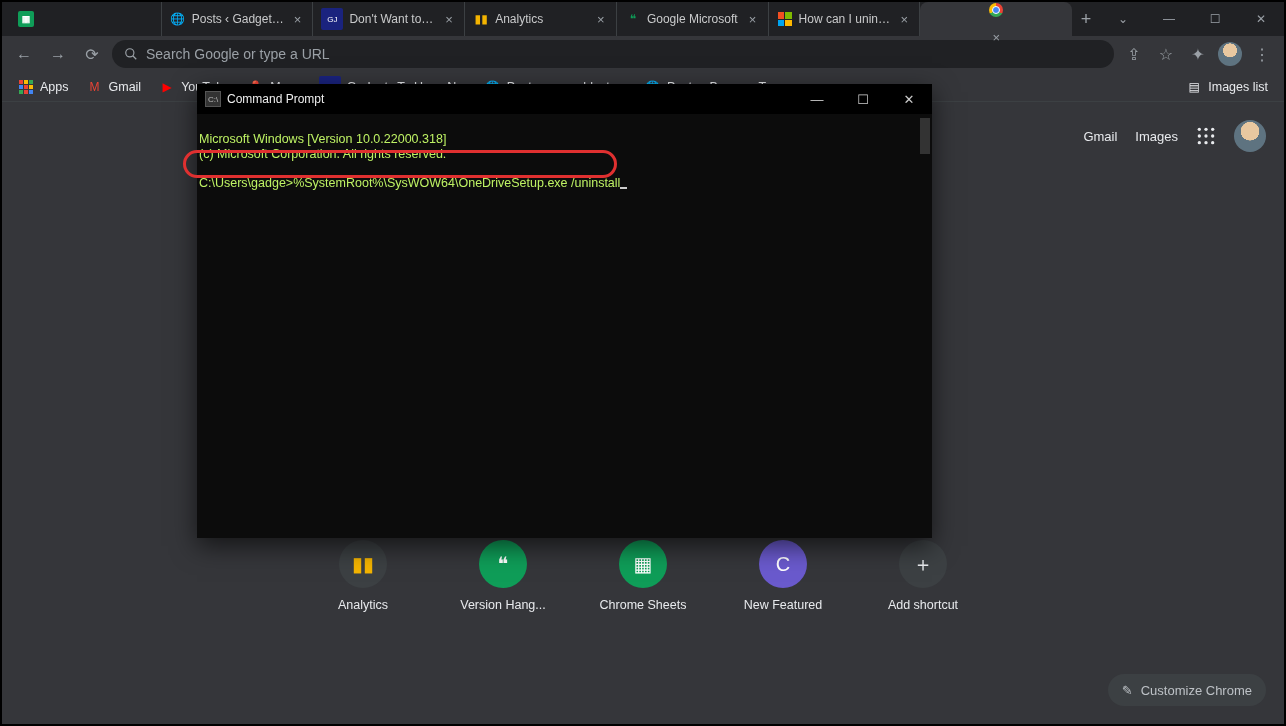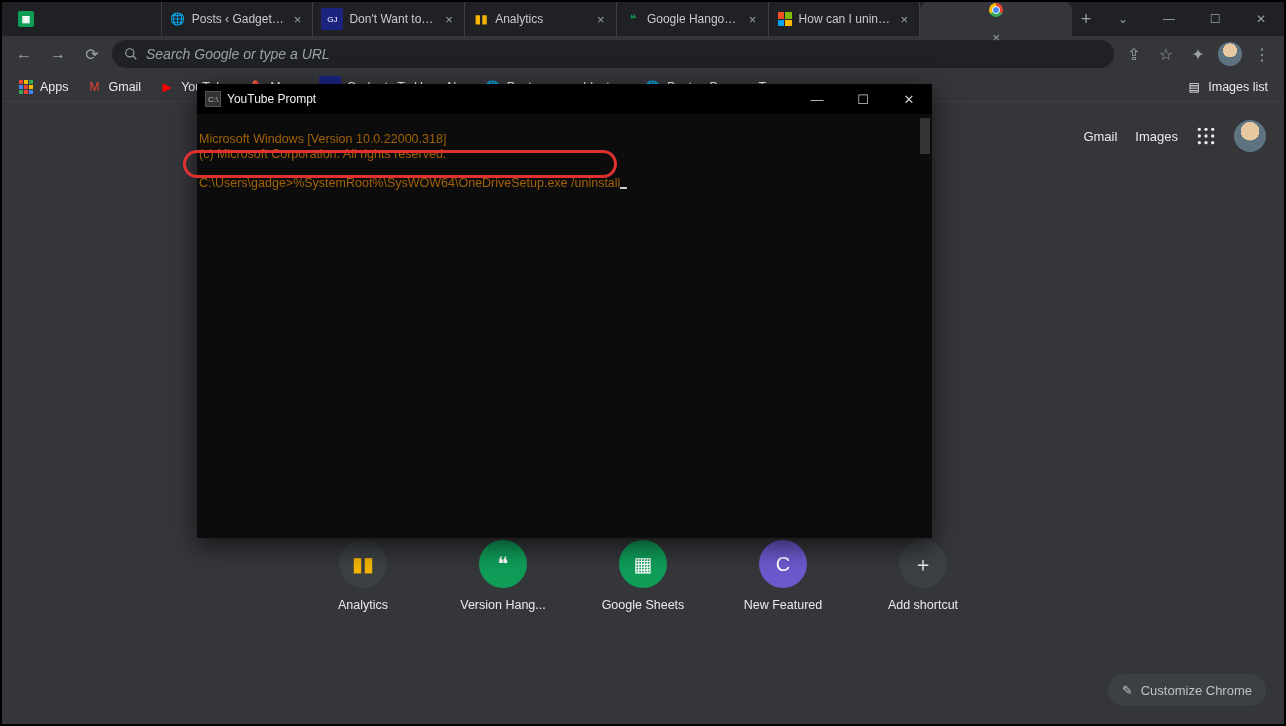--- a/index.html
+++ b/index.html
@@ -12,21 +12,21 @@
 .tab-favicon { width: 16px; height: 16px; flex-shrink: 0; display: flex; align-items: center; justify-content: center; font-size: 12px; }
 .tab-title { white-space: nowrap; overflow: hidden; text-overflow: ellipsis; flex: 1; }
 .tab-close { width: 14px; height: 14px; font-size: 13px; color: #9aa0a6; flex-shrink: 0; display: flex; align-items: center; justify-content: center; }
 .newtab-btn { width: 28px; display: flex; align-items: center; justify-content: center; color: #9aa0a6; font-size: 18px; cursor: pointer; }
 .window-controls { margin-left: auto; display: flex; }
 .win-btn { width: 46px; display: flex; align-items: center; justify-content: center; color: #9aa0a6; font-size: 12px; cursor: pointer; }
 
 
 .toolbar { height: 36px; background: #35363a; display: flex; align-items: center; padding: 0 8px; gap: 6px; }
 .nav-btn { width: 28px; height: 28px; display: flex; align-items: center; justify-content: center; color: #9aa0a6; border-radius: 50%; cursor: pointer; font-size: 16px; }
-.omnibox { flex: 1; height: 28px; background: #202124; border-radius: 14px; display: flex; align-items: center; padding: 0 12px; gap: 8px; color: #9aa0a6; font-size: 14px; font-style: italic; }
+.omnibox { flex: 1; height: 28px; background: #202124; border-radius: 14px; display: flex; align-items: center; padding: 0 12px; gap: 8px; color: #9aa0a6; font-size: 14px; }
 .omnibox svg { flex-shrink: 0; }
 .toolbar-right { display: flex; align-items: center; gap: 4px; }
 .toolbar-icon { width: 28px; height: 28px; display: flex; align-items: center; justify-content: center; color: #9aa0a6; cursor: pointer; font-size: 16px; }
 .avatar { width: 24px; height: 24px; border-radius: 50%; background: #8a6d3b; display: flex; align-items: center; justify-content: center; overflow: hidden; }
 .avatar-inner { width: 100%; height: 100%; background: radial-gradient(circle at 50% 35%, #e8c8a0 35%, #5e7380 36%); }
 
 
 .bookmarks { height: 30px; background: #35363a; border-bottom: 1px solid #3c4043; display: flex; align-items: center; padding: 0 8px; gap: 2px; font-size: 12.5px; color: #e8eaed; }
 .bookmark { display: flex; align-items: center; gap: 6px; padding: 4px 8px; border-radius: 4px; cursor: pointer; white-space: nowrap; }
 .bookmark-favicon { width: 16px; height: 16px; flex-shrink: 0; display: flex; align-items: center; justify-content: center; font-size: 12px; }
@@ -44,21 +44,21 @@
 .shortcut-label { font-size: 12.5px; color: #e8eaed; white-space: nowrap; overflow: hidden; text-overflow: ellipsis; max-width: 92px; text-align: center; }
 
 .customize-btn { position: absolute; bottom: 18px; right: 18px; height: 32px; padding: 0 14px; border-radius: 16px; background: #3c4043; color: #bdc1c6; font-size: 13px; display: flex; align-items: center; gap: 8px; cursor: pointer; }
 
 
 .cmd-window { position: absolute; top: 82px; left: 195px; width: 735px; height: 454px; background: #0c0c0c; box-shadow: 0 8px 24px rgba(0,0,0,.6); }
 .cmd-titlebar { height: 30px; background: #000; display: flex; align-items: center; padding-left: 8px; color: #eee; font-size: 12px; }
 .cmd-title-icon { width: 16px; height: 16px; margin-right: 6px; background: #333; border: 1px solid #555; font-size: 8px; display: flex; align-items: center; justify-content: center; color: #bbb; }
 .cmd-win-controls { margin-left: auto; display: flex; height: 100%; }
 .cmd-win-btn { width: 46px; display: flex; align-items: center; justify-content: center; color: #ccc; font-size: 13px; cursor: pointer; }
-.cmd-body { padding: 4px 2px; font-family: Consolas, "Courier New", monospace; font-size: 12.5px; line-height: 14px; color: #a16207; white-space: pre; position: relative; height: calc(100% - 30px); }
+.cmd-body { padding: 4px 2px; font-family: Consolas, "Courier New", monospace; font-size: 12.5px; line-height: 14px; color: #bef264; white-space: pre; position: relative; height: calc(100% - 30px); }
 .cmd-scrollbar { position: absolute; right: 2px; top: 4px; width: 10px; height: 36px; background: #333; }
 .highlight-oval { position: absolute; border: 3px solid #e03030; border-radius: 14px; }
 .cursor-blink { display: inline-block; width: 7px; height: 2px; background: #ccc; vertical-align: baseline; position: relative; top: 2px; }
 
 
 .fav-sheets   { background: #0f9d58; color: #fff; border-radius: 2px; font-weight: bold; font-size: 9px; }
 .fav-globe    { color: #9aa0a6; }
 .fav-gtu      { background: #1a237e; color: #fff; font-size: 8px; padding: 11px; border-radius: 2px; }
 .fav-analytics{ color: #f4b400; }
 .fav-hangouts { color: #0f9d58; }
@@ -93,21 +93,21 @@
     <span class="tab-title">Don't Want to See YouTu</span>
     <span class="tab-close">×</span>
   </div>
   <div class="tab">
     <span class="tab-favicon fav-analytics">▮▮</span>
     <span class="tab-title">Analytics</span>
     <span class="tab-close">×</span>
   </div>
   <div class="tab">
     <span class="tab-favicon fav-hangouts">❝</span>
-    <span class="tab-title">Google Hangouts</span>
+    <span class="tab-title">Google Microsoft</span>
     <span class="tab-close">×</span>
   </div>
   <div class="tab">
     <span class="tab-favicon">
         <span class="fav-ms">
           <span></span>
           <span></span>
           <span></span>
           <span></span>
         </span>
@@ -226,42 +226,42 @@
     <div class="shortcut">
       <div class="shortcut-tile" style="color:#f4b400">▮▮</div>
       <div class="shortcut-label">Analytics</div>
     </div>
     <div class="shortcut">
       <div class="shortcut-tile" style="background:#0f9d58;color:#fff">❝</div>
       <div class="shortcut-label">Version Hang...</div>
     </div>
     <div class="shortcut">
       <div class="shortcut-tile" style="background:#0f9d58;color:#fff">▦</div>
-      <div class="shortcut-label">Google Sheets</div>
+      <div class="shortcut-label">Chrome Sheets</div>
     </div>
     <div class="shortcut">
       <div class="shortcut-tile" style="background:#6a5acd;color:#fff">C</div>
       <div class="shortcut-label">New Featured</div>
     </div>
     <div class="shortcut">
       <div class="shortcut-tile" style="color:#e8eaed">＋</div>
       <div class="shortcut-label">Add shortcut</div>
     </div>
   </div>
 
   <div class="customize-btn">
     <span>✎</span>
     <span>Customize Chrome</span>
   </div>
 </div>
 
 <div class="cmd-window">
   <div class="cmd-titlebar">
     <span class="cmd-title-icon">C:\</span>
-    <span>YouTube Prompt</span>
+    <span>Command Prompt</span>
     <div class="cmd-win-controls">
       <div class="cmd-win-btn">―</div>
       <div class="cmd-win-btn">☐</div>
       <div class="cmd-win-btn">✕</div>
     </div>
   </div>
   <div class="cmd-body">
 <span>Microsoft Windows [Version 10.0.22000.318]</span>
 <span>(c) Microsoft Corporation. All rights reserved.</span>
 

